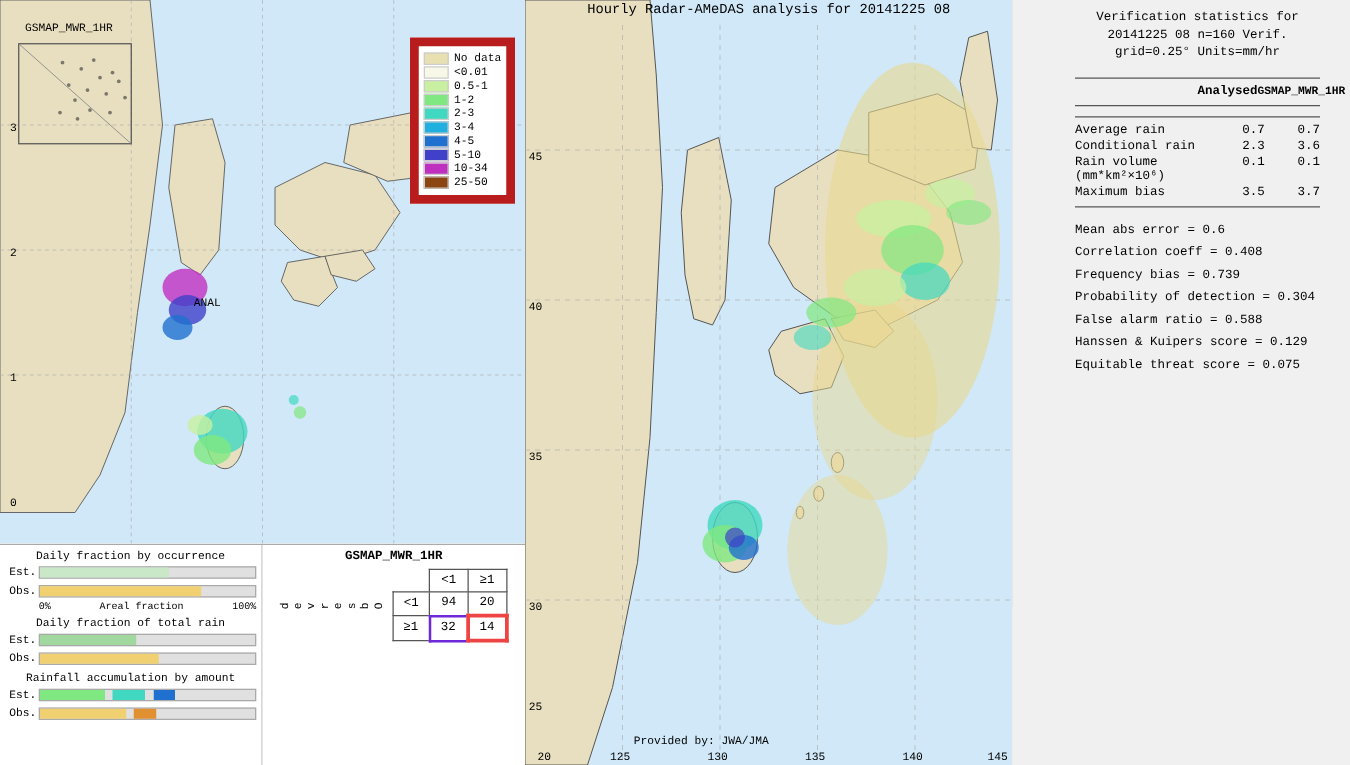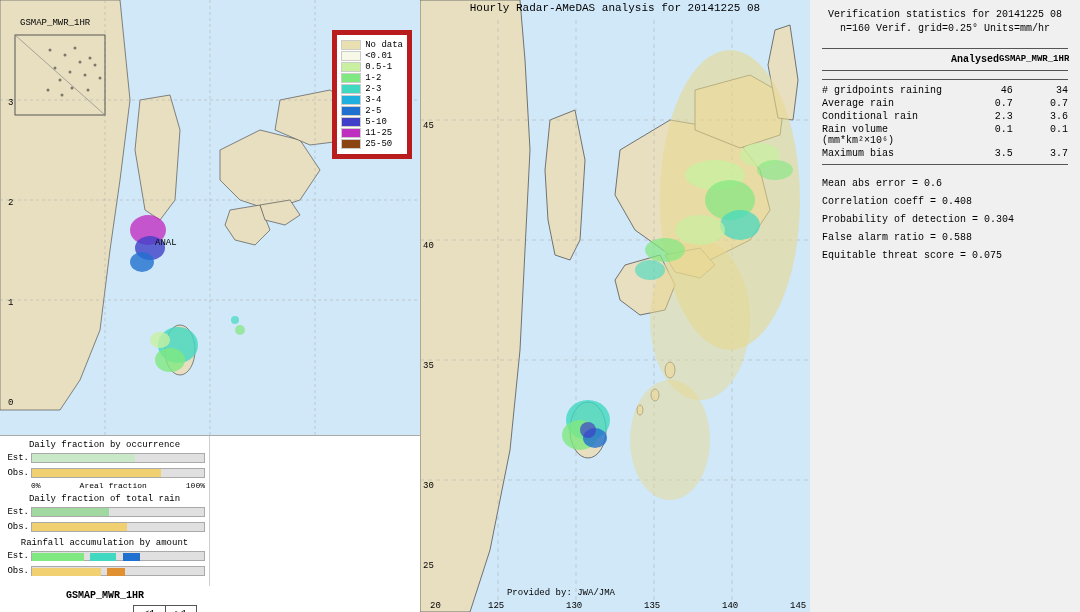--- a/index.html
+++ b/index.html
@@ -37,21 +37,20 @@
       position: relative;
       overflow: hidden;
     }
 
     .section-left .bottom-area {
       width: 420px;
       height: 177px;
       background: #fff;
       border-top: 1px solid #aaa;
       display: flex;
-      flex-direction: column;
     }
 
     
     .charts-area {
       width: 210px;
       height: 177px;
       padding: 4px;
       border-right: 1px solid #ccc;
     }
 
@@ -139,23 +138,24 @@
       height: 612px;
       background: #f5f0e0;
       position: relative;
       overflow: hidden;
     }
 
     
     .section-stats {
       width: 270px;
       height: 592px;
-      padding: 8px 12px;
+      padding: 8px 24px;
       display: flex;
       flex-direction: column;
+      margin-left: 26px;
     }
 
     .verification-title {
       font-size: 10px;
       text-align: center;
       margin-bottom: 8px;
       line-height: 1.4;
     }
 
     .divider-line {
@@ -206,21 +206,21 @@
       width: 100%;
       height: 100%;
     }
 
     
     .legend {
       position: absolute;
       top: 30px;
       right: 8px;
       background: #fff;
-      border: 5px solid #b91c1c;
+      border: 7px solid #b91c1c;
       padding: 4px;
       font-size: 9px;
     }
 
     .legend-item {
       display: flex;
       align-items: center;
       margin: 1px 0;
     }
 
@@ -331,29 +331,29 @@
         <div class="legend-item">
             <div class="legend-color" style="background:#40d8c0;"></div>
             <span>2-3</span>
           </div>
         <div class="legend-item">
             <div class="legend-color" style="background:#20b0e0;"></div>
             <span>3-4</span>
           </div>
         <div class="legend-item">
             <div class="legend-color" style="background:#2070d0;"></div>
-            <span>2-5</span>
+            <span>4-5</span>
           </div>
         <div class="legend-item">
             <div class="legend-color" style="background:#4040c8;"></div>
             <span>5-10</span>
           </div>
         <div class="legend-item">
             <div class="legend-color" style="background:#c030c0;"></div>
-            <span>11-25</span>
+            <span>10-34</span>
           </div>
         <div class="legend-item">
             <div class="legend-color" style="background:#8b4513;"></div>
             <span>25-50</span>
           </div>
       </div>
     </div>
 
     <div class="bottom-area">
 
@@ -427,21 +427,21 @@
                 <td style="border:1px solid #555;font-size:10px;">&lt;1</td>
                 <td style="border:1px solid #555;font-size:10px;">≥1</td>
               </tr>
               <tr>
                 <td style="border:1px solid #555;font-size:10px;">&lt;1</td>
                 <td style="border:1px solid #555;font-size:10px;">94</td>
                 <td style="border:1px solid #555;font-size:10px;">20</td>
               </tr>
               <tr>
                 <td style="border:1px solid #555;font-size:10px;">≥1</td>
-                <td style="border:4px solid #6d28d9;font-size:10px;margin-top:44px;">32</td>
+                <td style="border:2px solid #6d28d9;font-size:10px;margin-top:44px;">32</td>
                 <td style="border:3px solid #ef4444;font-size:10px;">14</td>
               </tr>
             </tbody>
               </table>
           </div>
         </div>
       </div>
     </div>
   </div>
 
@@ -529,25 +529,20 @@
       <span style="flex:0 0 50%;"></span>
       <span style="flex:0 0 22%;text-align:right;">Analysed</span>
       <span style="flex:0 0 28%;text-align:right;font-size:9px;">GSMAP_MWR_1HR</span>
     </div>
 
     <div class="divider-line"></div>
     <div class="divider-line"></div>
 
     <div>
       <div class="stats-row">
-        <span class="stats-row-label"># gridpoints raining</span>
-        <span class="stats-row-val1">46</span>
-        <span class="stats-row-val2">34</span>
-      </div>
-      <div class="stats-row">
         <span class="stats-row-label">Average rain</span>
         <span class="stats-row-val1">0.7</span>
         <span class="stats-row-val2">0.7</span>
       </div>
       <div class="stats-row">
         <span class="stats-row-label">Conditional rain</span>
         <span class="stats-row-val1">2.3</span>
         <span class="stats-row-val2">3.6</span>
       </div>
       <div class="stats-row">
@@ -560,19 +555,21 @@
         <span class="stats-row-val1">3.5</span>
         <span class="stats-row-val2">3.7</span>
       </div>
     </div>
 
     <div class="divider-line"></div>
 
     <div class="right-metrics">
       <div>Mean abs error = 0.6</div>
       <div>Correlation coeff = 0.408</div>
+      <div>Frequency bias = 0.739</div>
       <div>Probability of detection = 0.304</div>
       <div>False alarm ratio = 0.588</div>
+      <div>Hanssen &amp; Kuipers score = 0.129</div>
       <div>Equitable threat score = 0.075</div>
     </div>
   </div>
 
 </div>
 
 </body></html>

